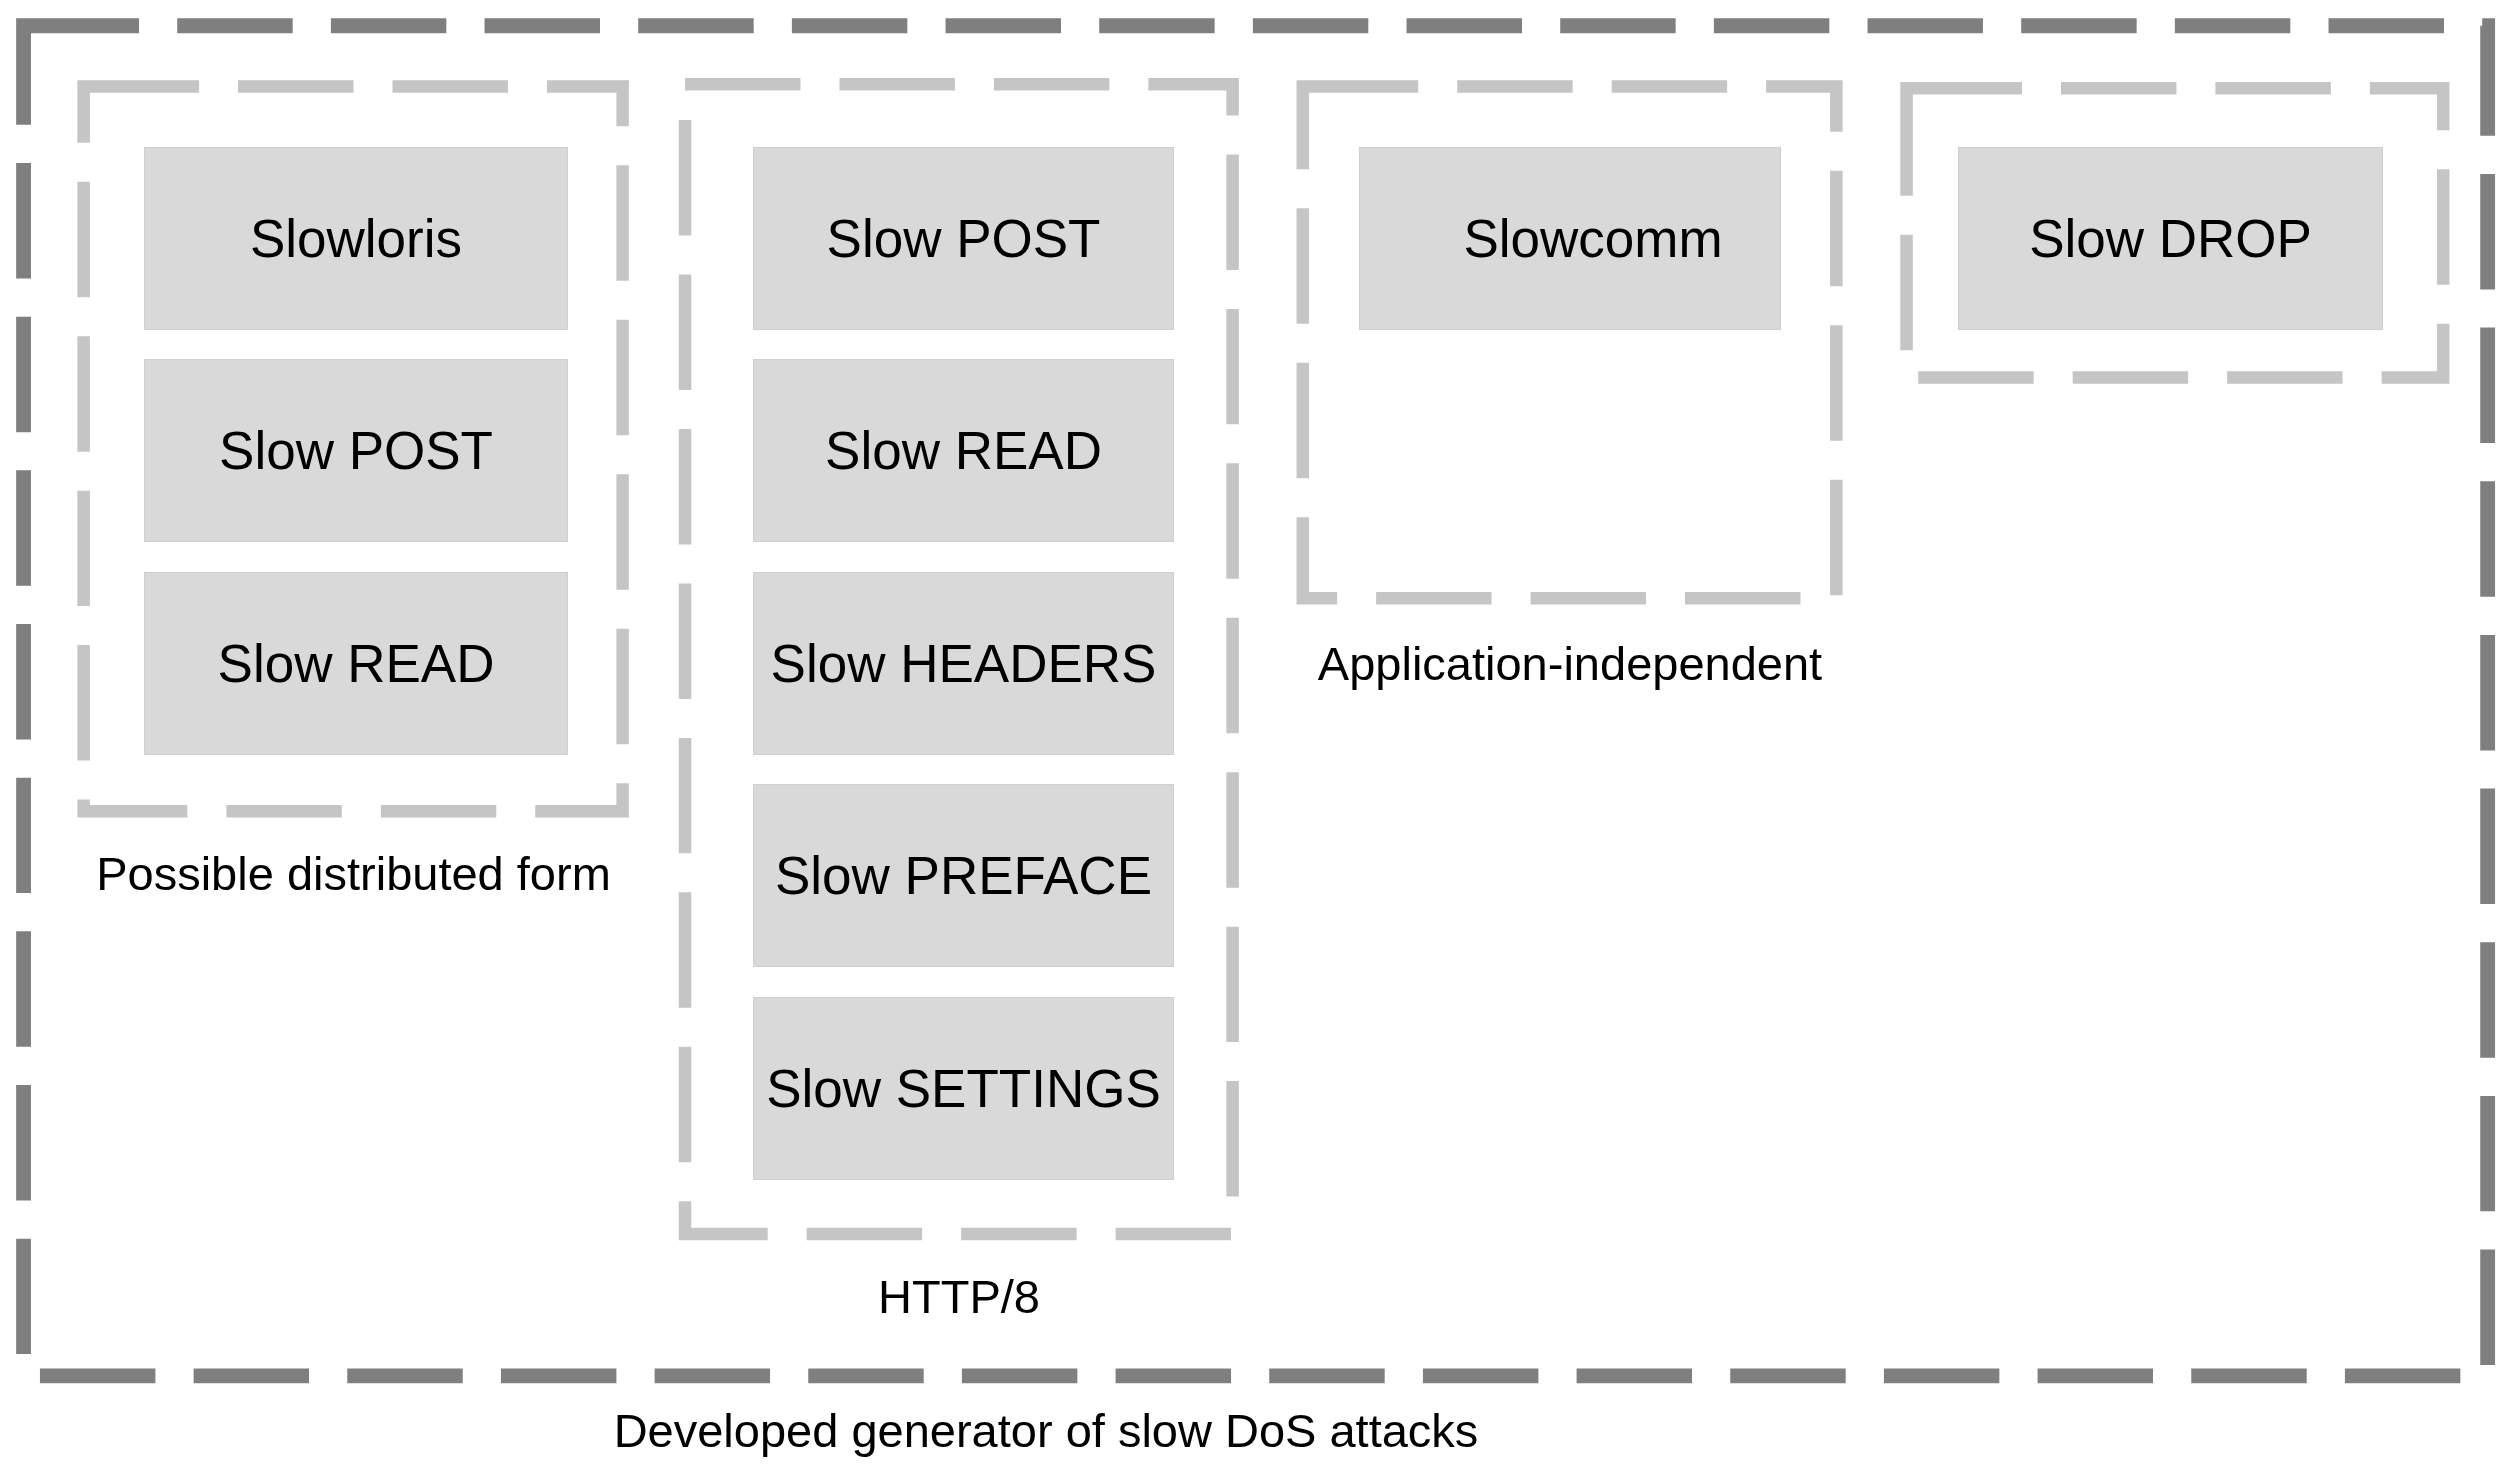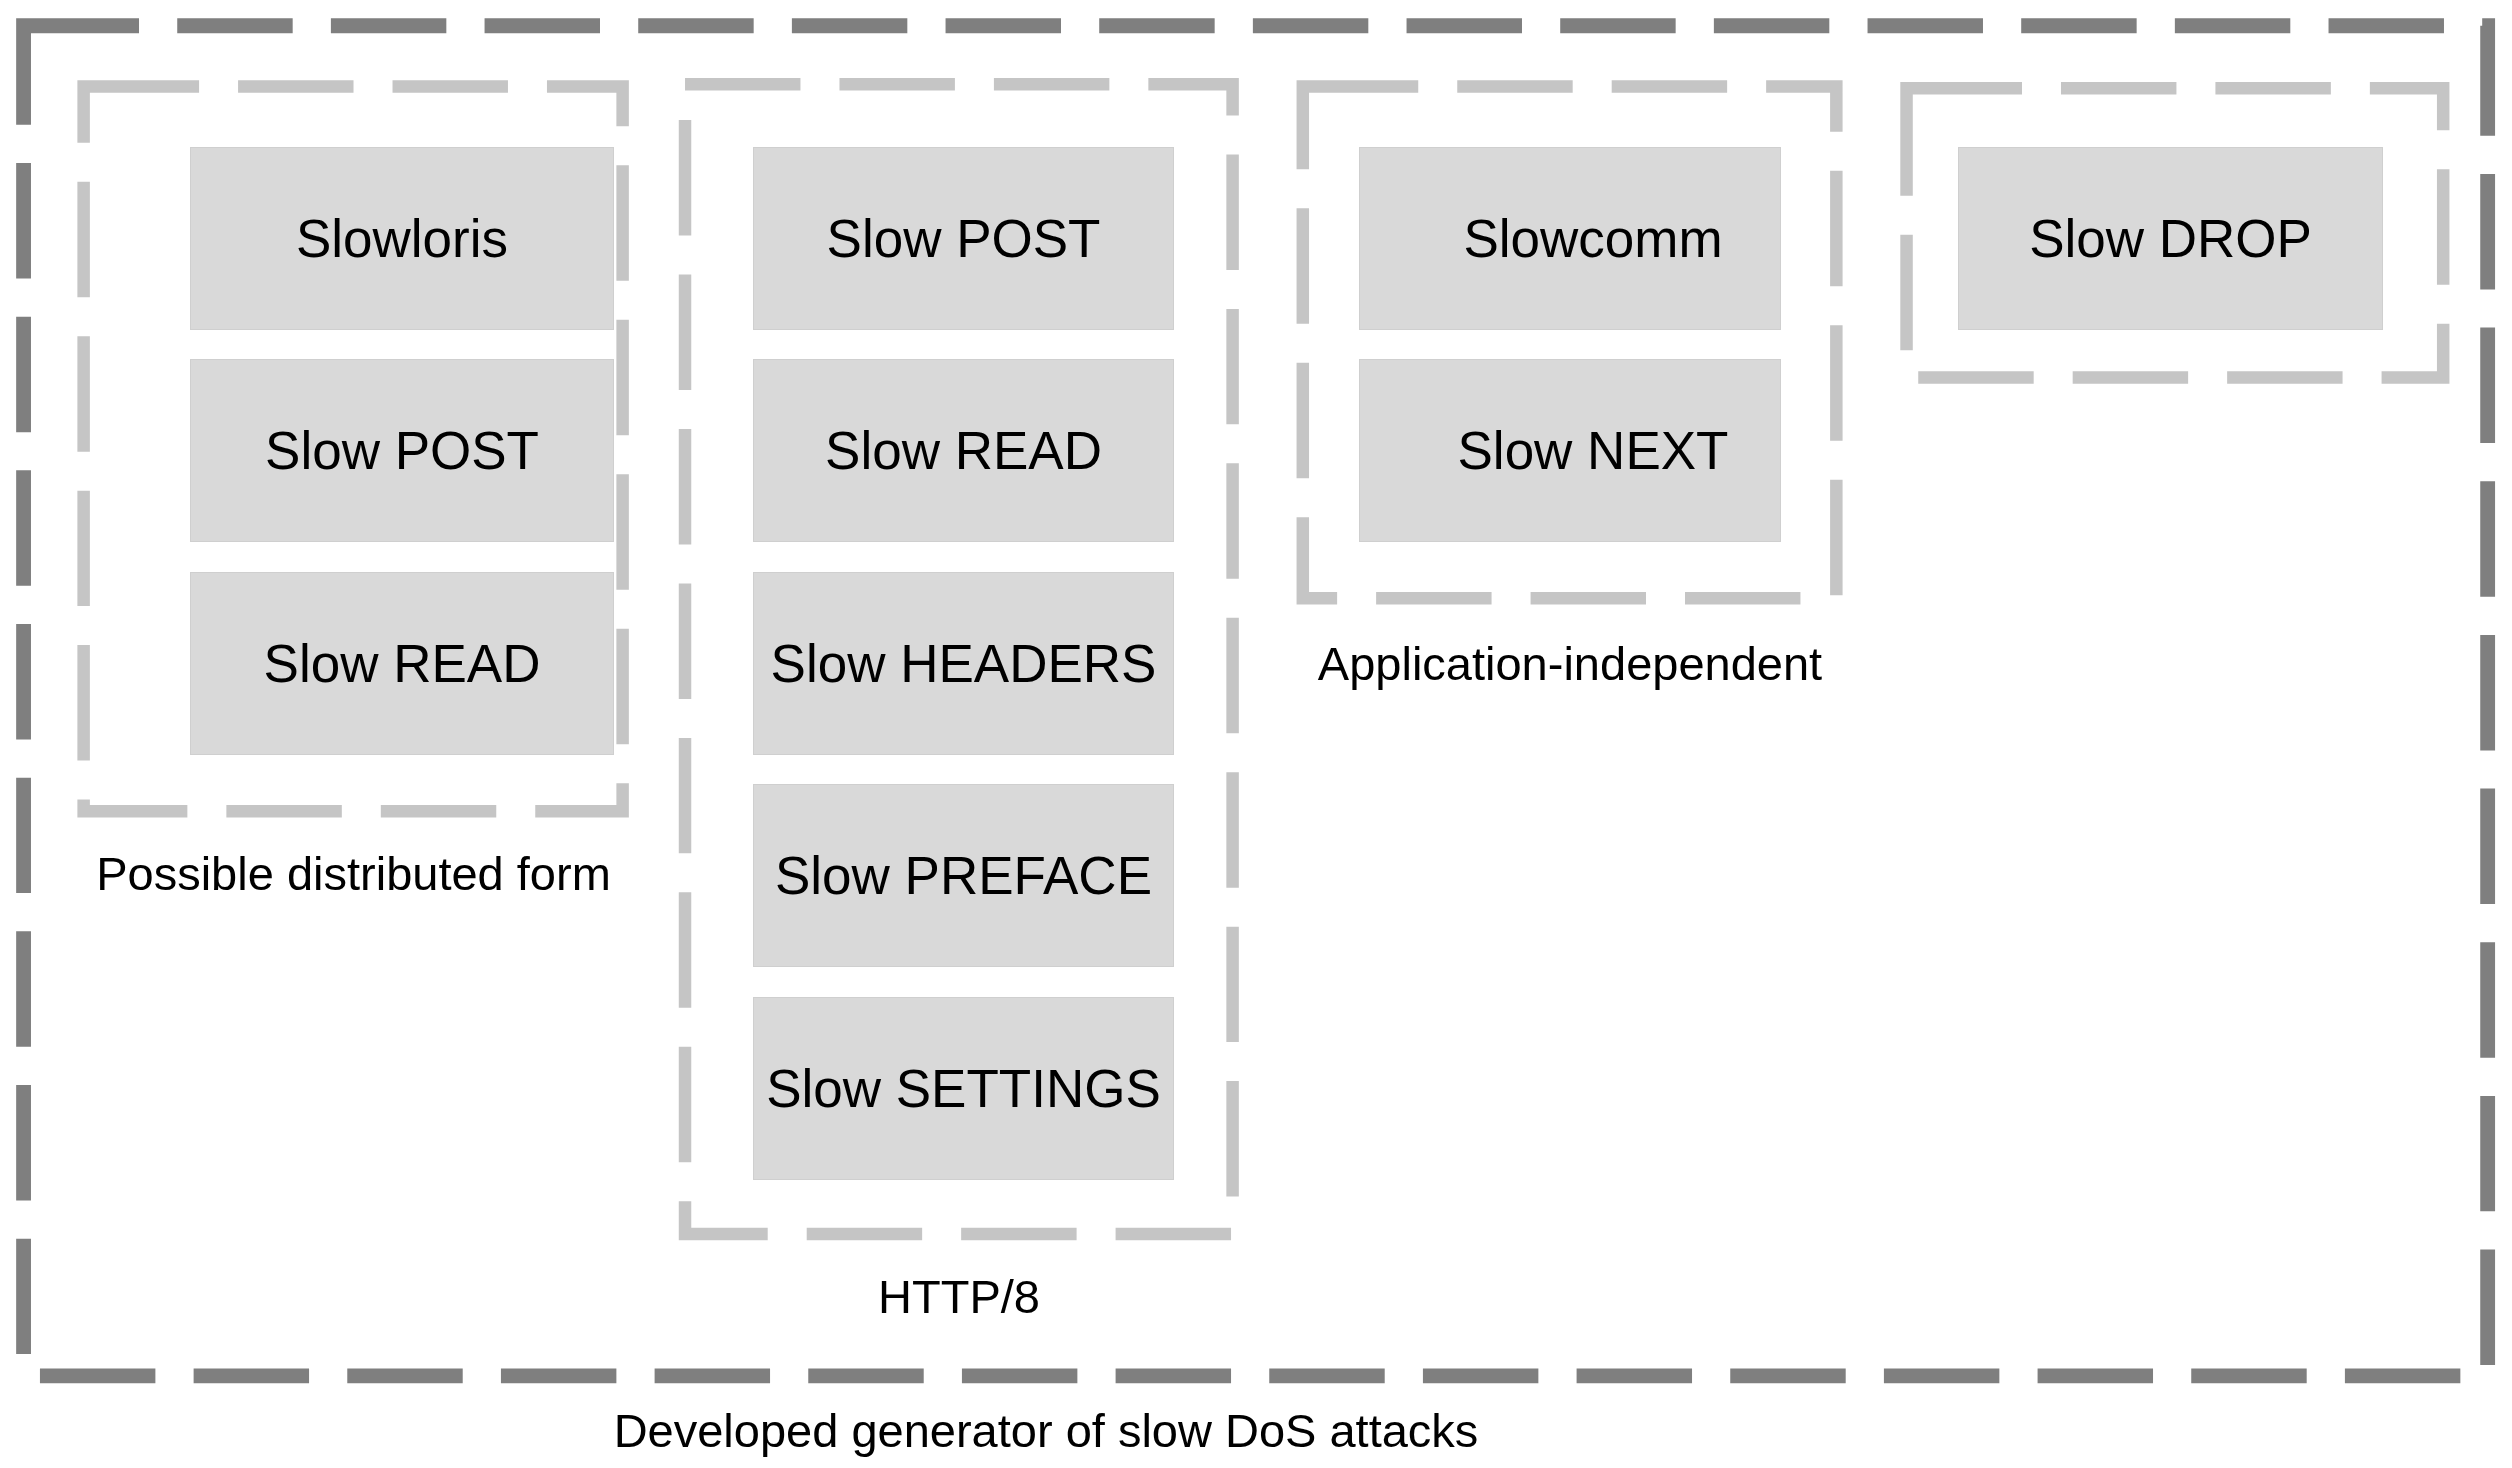--- a/index.html
+++ b/index.html
@@ -39,21 +39,21 @@
   }
   .caption {
     position: absolute;
     font-size: 47px;
     line-height: 1.15;
     text-align: center;
     color: #000000;
     white-space: nowrap;
   }
   
-  .g1-box { left: 144px; width: 424px; margin-left: 46px; }
+  .g1-box { left: 144px; width: 424px; }
   .g2-box { left: 753px; width: 421px; }
   .g3-box { left: 1359px; width: 422px; padding-left: 46px; }
   .g4-box { left: 1958px; width: 425px; }
   .row1 { top: 147px; }
   .row2 { top: 359px; }
   .row3 { top: 572px; }
   .row4 { top: 784px; }
   .row5 { top: 997px; }
 </style>
 </head>
@@ -80,21 +80,20 @@
   <div class="caption" style="left:78px; top:847px; width:551px;">Possible distributed form</div>
 
   <div class="attack-box g2-box row1">Slow POST</div>
   <div class="attack-box g2-box row2">Slow READ</div>
   <div class="attack-box g2-box row3">Slow HEADERS</div>
   <div class="attack-box g2-box row4">Slow PREFACE</div>
   <div class="attack-box g2-box row5">Slow SETTINGS</div>
   <div class="caption" style="left:679px; top:1270px; width:560px;">HTTP/8</div>
 
   <div class="attack-box g3-box row1">Slowcomm</div>
-  <div class="attack-box g3-box row2">Slow NEXT</div>
   <div class="caption" style="left:1297px; top:637px; width:546px;">Application-independent</div>
 
   <div class="attack-box g4-box row1">Slow DROP</div>
 
   <div class="caption" style="left:0px; top:1404px; width:2092px;">Developed generator of slow DoS attacks</div>
 
 </div>
 
 
 </body></html>

